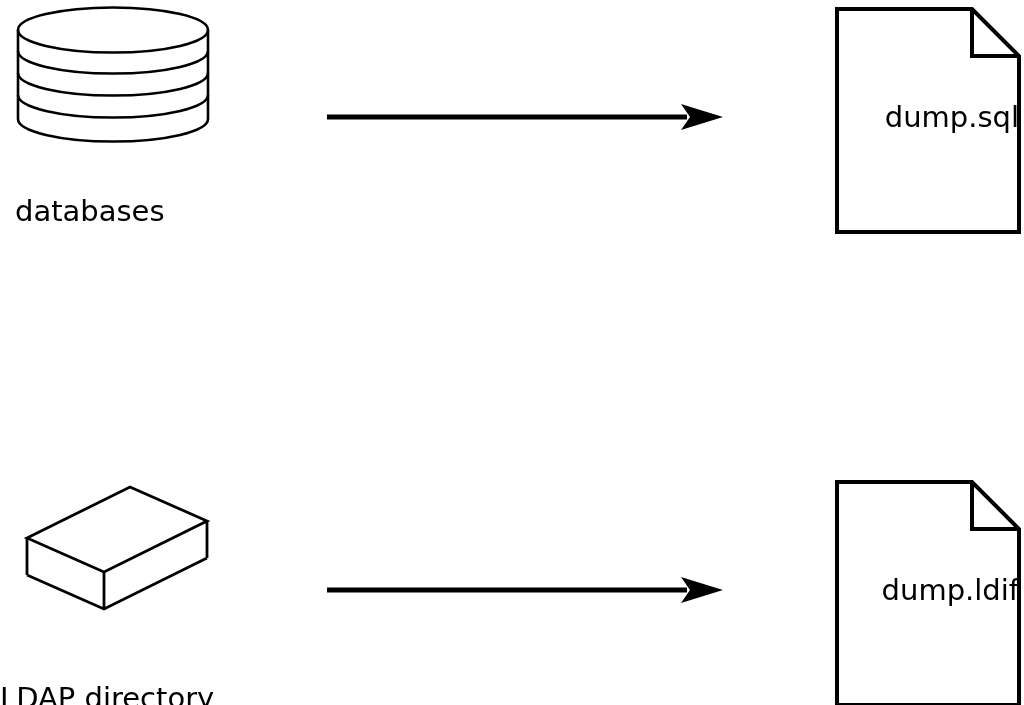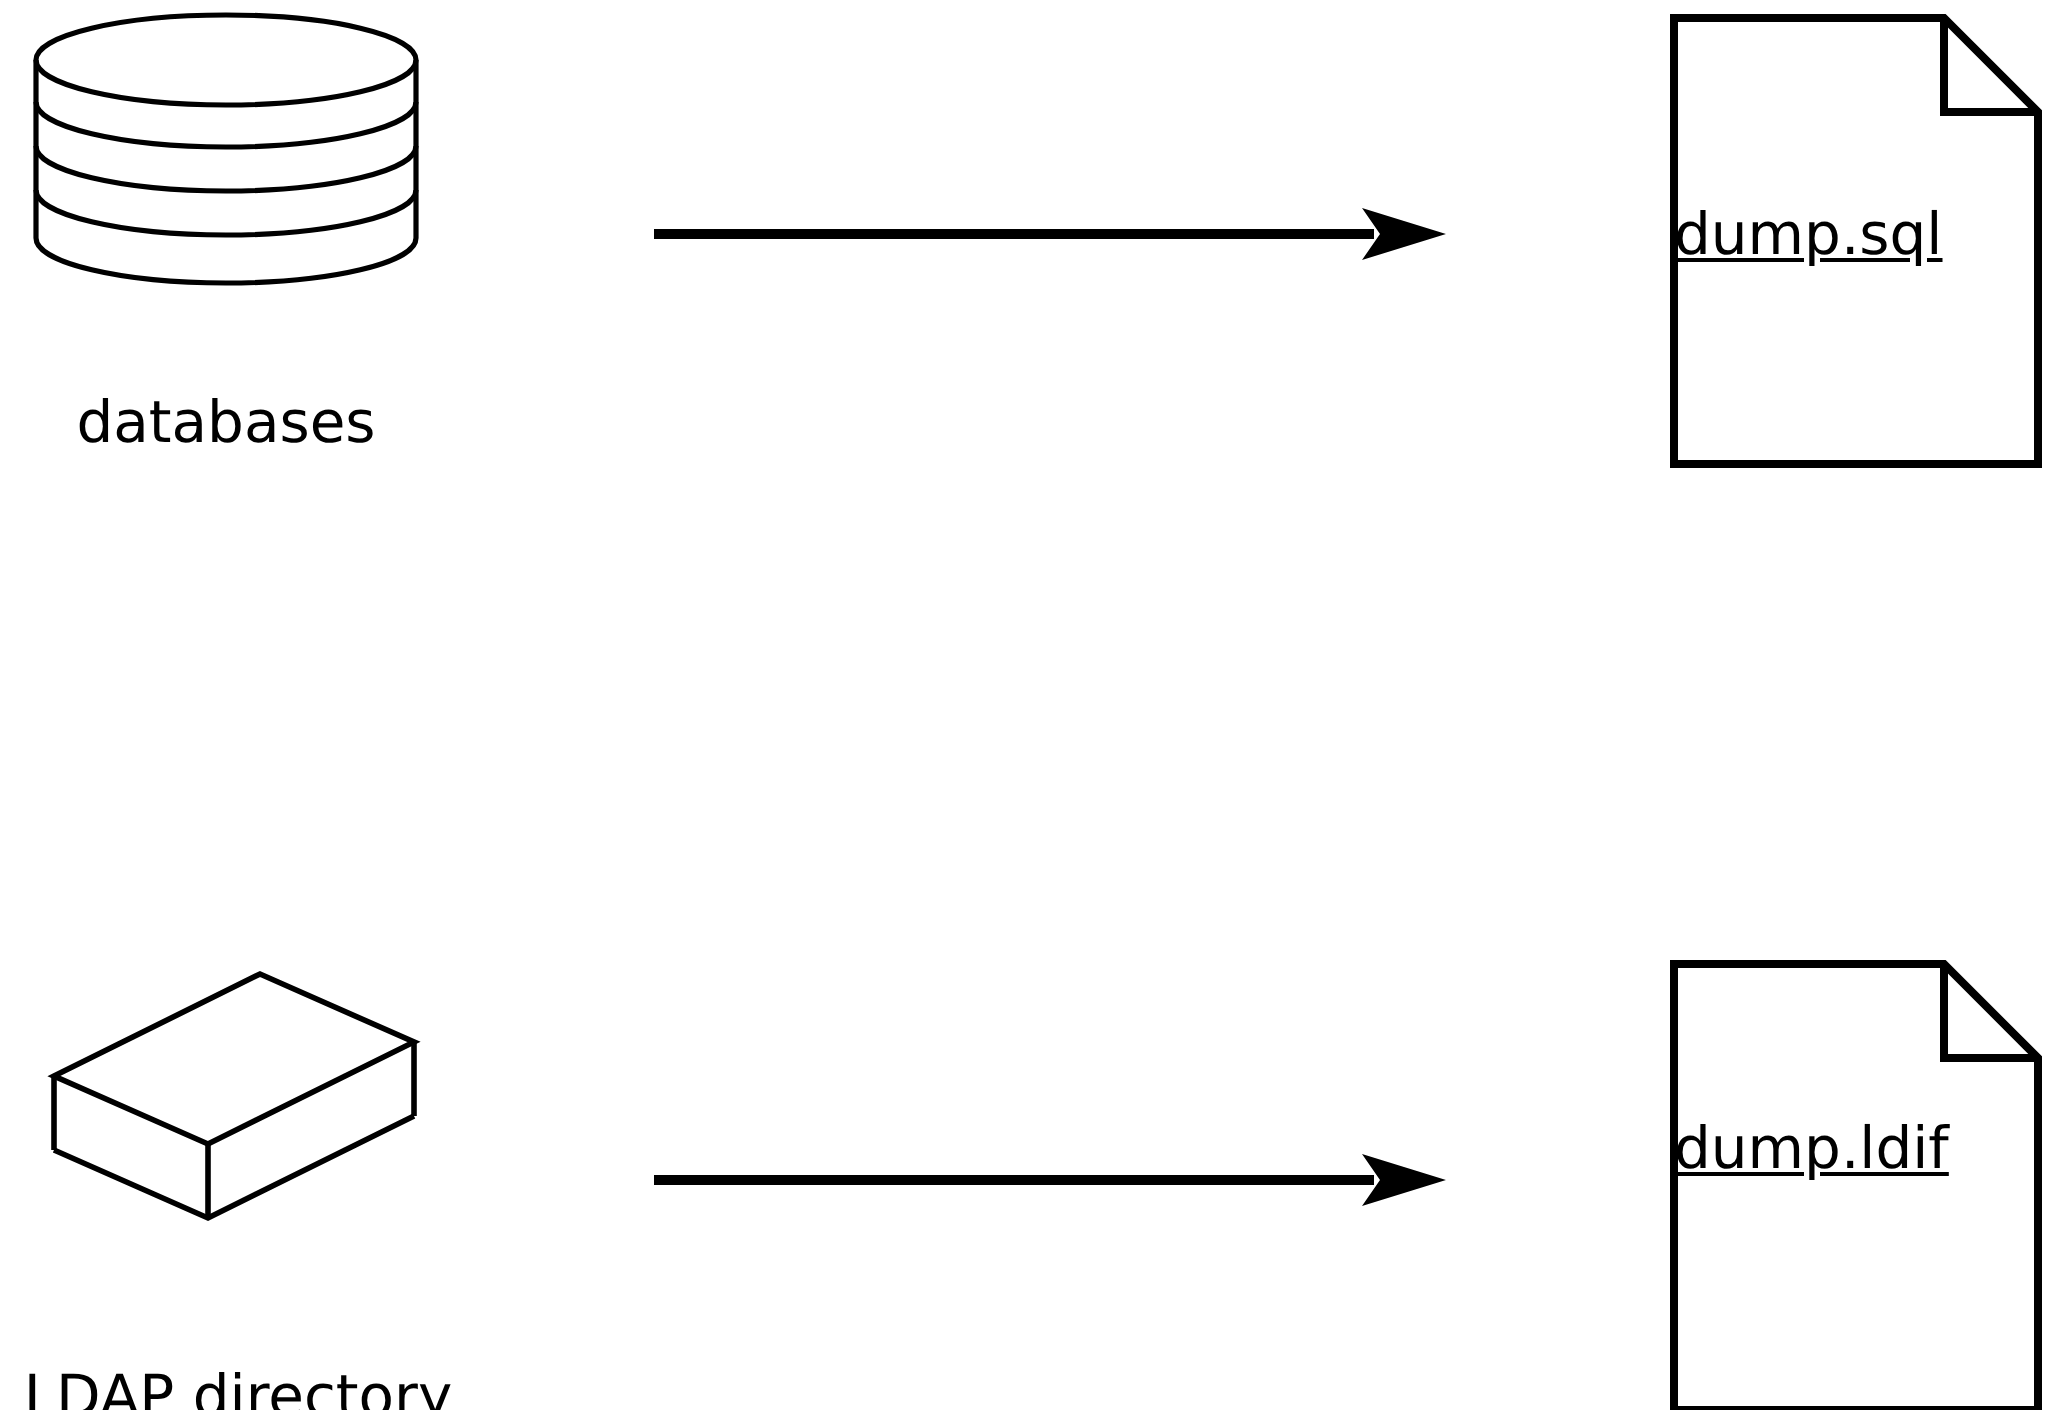--- a/index.html
+++ b/index.html
@@ -15,31 +15,30 @@
     background: #ffffff;
     overflow: hidden;
   }
   .abs { position: absolute; }
   .icon-svg { display: block; }
   .label {
     position: absolute;
     color: #000000;
     font-size: 29px;
     line-height: 34px;
-    text-align: center;
+    text-align: left;
     white-space: nowrap;
   }
   .doc-label {
     position: absolute;
     color: #000000;
     font-size: 29px;
     line-height: 36px;
-    text-align: left;
+    text-align: right;
     white-space: nowrap;
-    text-decoration: underline;
   }
 </style>
 </head>
 <body>
 
 <div class="canvas">
 
   <svg class="abs icon-svg" style="left:15px; top:4px; width:196px; height:143px;" viewBox="0 0 196 143">
     <ellipse cx="98" cy="26" rx="95" ry="22.5" fill="none" stroke="#000000" stroke-width="2.6"></ellipse>
     <line x1="3" y1="26" x2="3" y2="115" stroke="#000000" stroke-width="2.6"></line>
@@ -77,15 +76,15 @@
   <svg class="abs icon-svg" style="left:325px; top:573px; width:400px; height:34px;" viewBox="0 0 400 34">
     <line x1="2" y1="17" x2="362" y2="17" stroke="#000000" stroke-width="5"></line>
     <polygon points="356,4 398,17 356,30 365,17" fill="#000000"></polygon>
   </svg>
 
   <svg class="abs icon-svg" style="left:833px; top:478px; width:190px; height:231px;" viewBox="0 0 190 231">
     <path d="M4,4 L139,4 L186,51 L186,227 L4,227 Z" fill="#ffffff" stroke="#000000" stroke-width="4"></path>
     <path d="M139,4 L139,51 L186,51" fill="none" stroke="#000000" stroke-width="4"></path>
   </svg>
 
-  <div class="doc-label" style="left:837px; top:556px; width:182px;">dump.ldif</div>
+  <div class="doc-label" style="left:837px; top:572px; width:182px;">dump.ldif</div>
 
 </div>
 
 </body></html>

